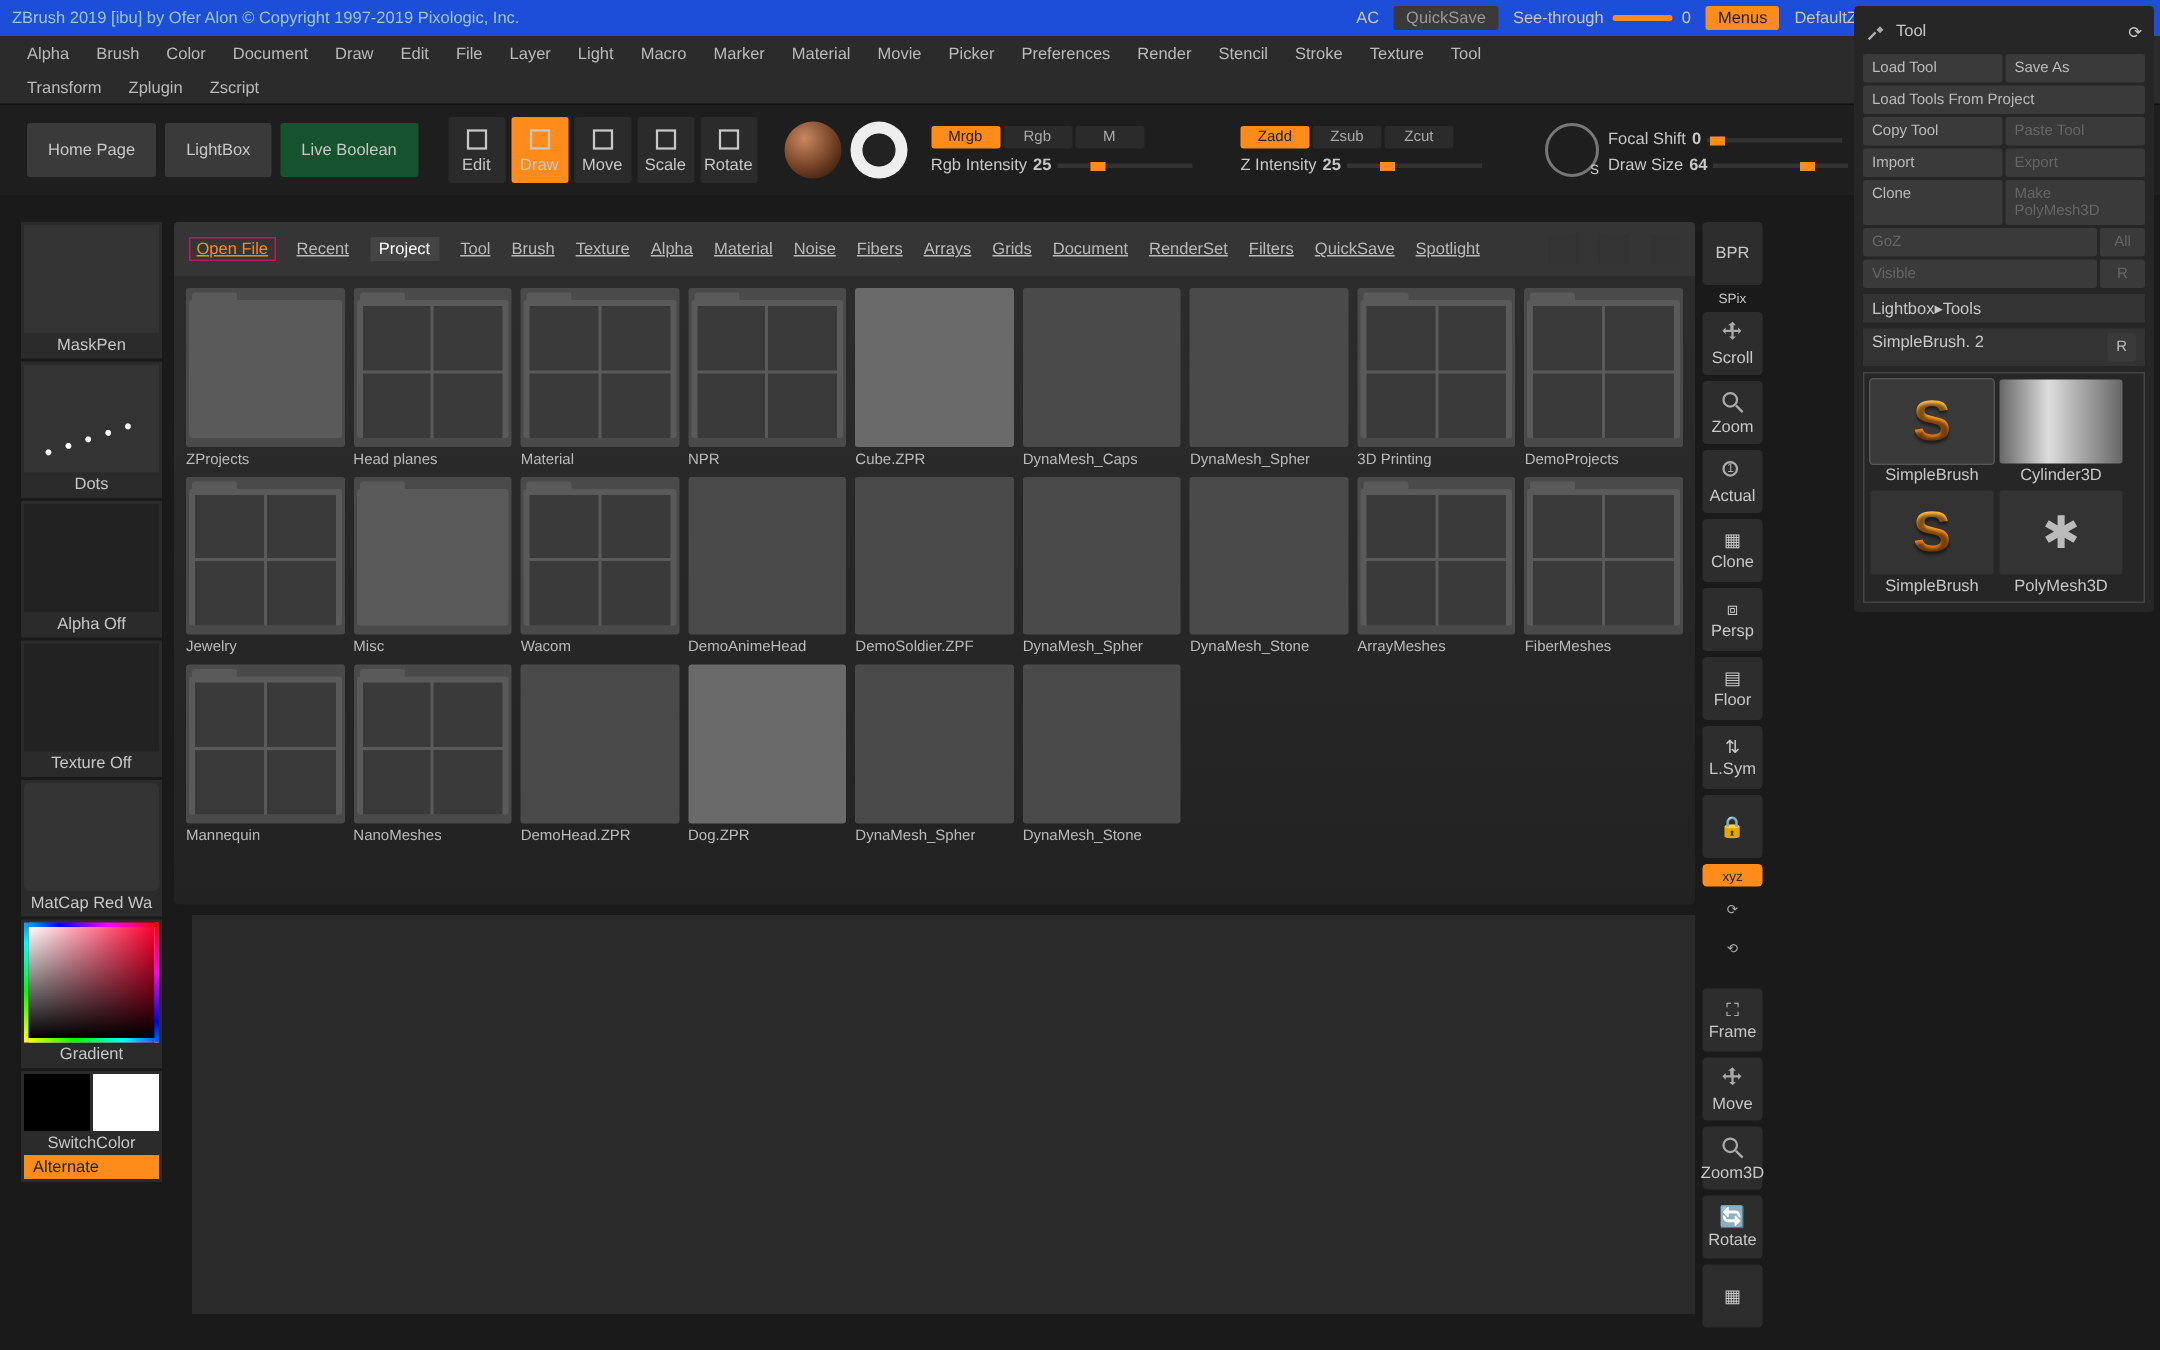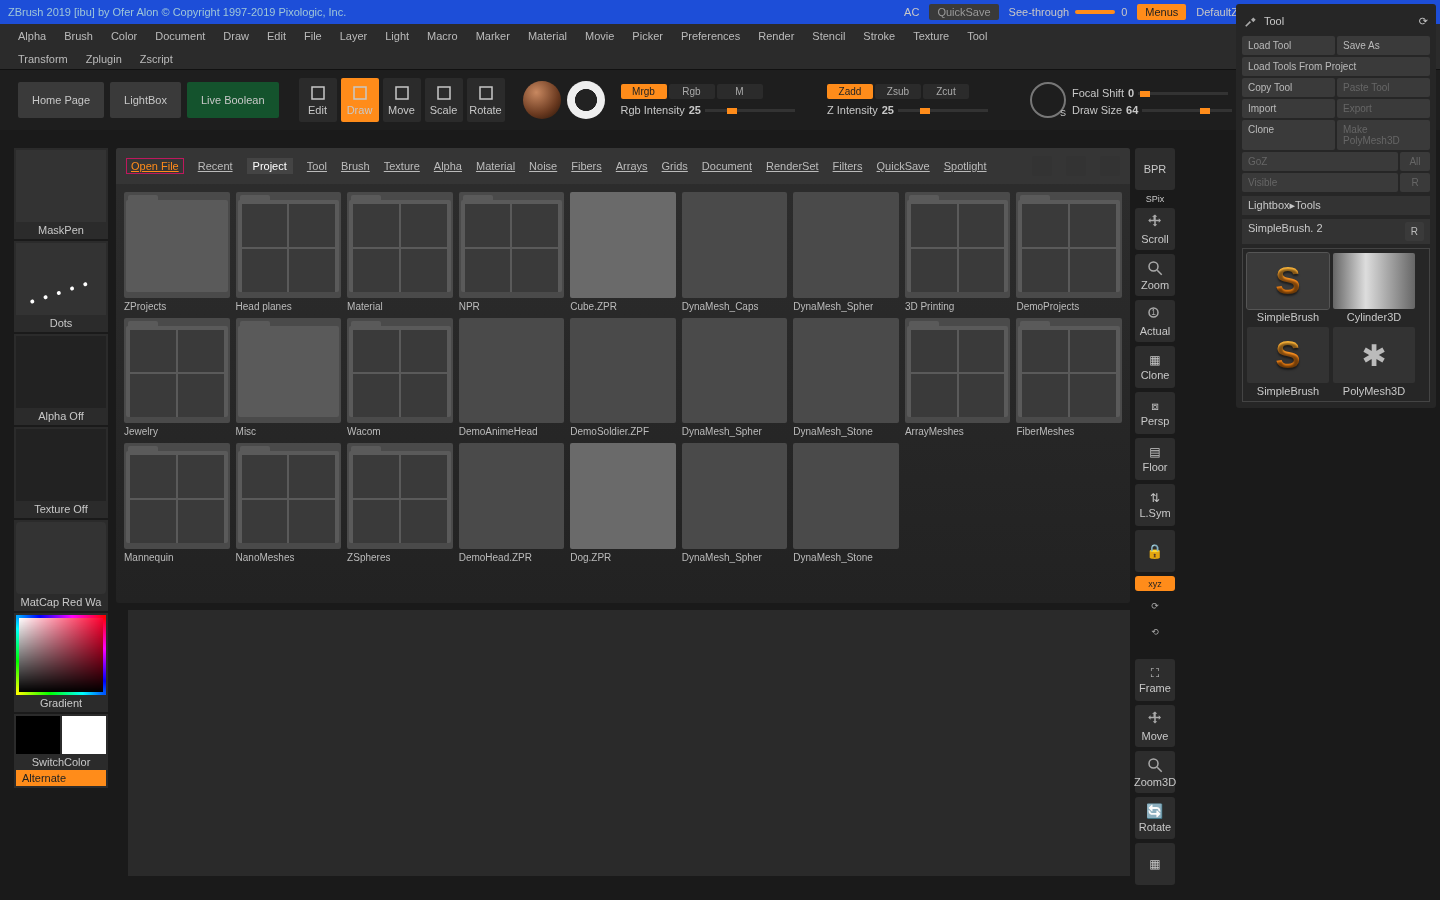--- a/index.html
+++ b/index.html
@@ -401,31 +401,20 @@
           <div class="quad">
             <div></div>
             <div></div>
             <div></div>
             <div></div>
           </div>
         </div>
         <span class="lbl">NanoMeshes</span>
       </div>
       <div class="cell">
-        <div class="th folder">
-          <div class="quad">
-            <div></div>
-            <div></div>
-            <div></div>
-            <div></div>
-          </div>
-        </div>
-        <span class="lbl">ZSpheres</span>
-      </div>
-      <div class="cell">
         <div class="th head"></div>
         <span class="lbl">DemoHead.ZPR</span>
       </div>
       <div class="cell">
         <div class="th " style="background: rgb(106, 106, 106);"></div>
         <span class="lbl">Dog.ZPR</span>
       </div>
       <div class="cell">
         <div class="th sphere"></div>
         <span class="lbl">DynaMesh_Spher</span>

